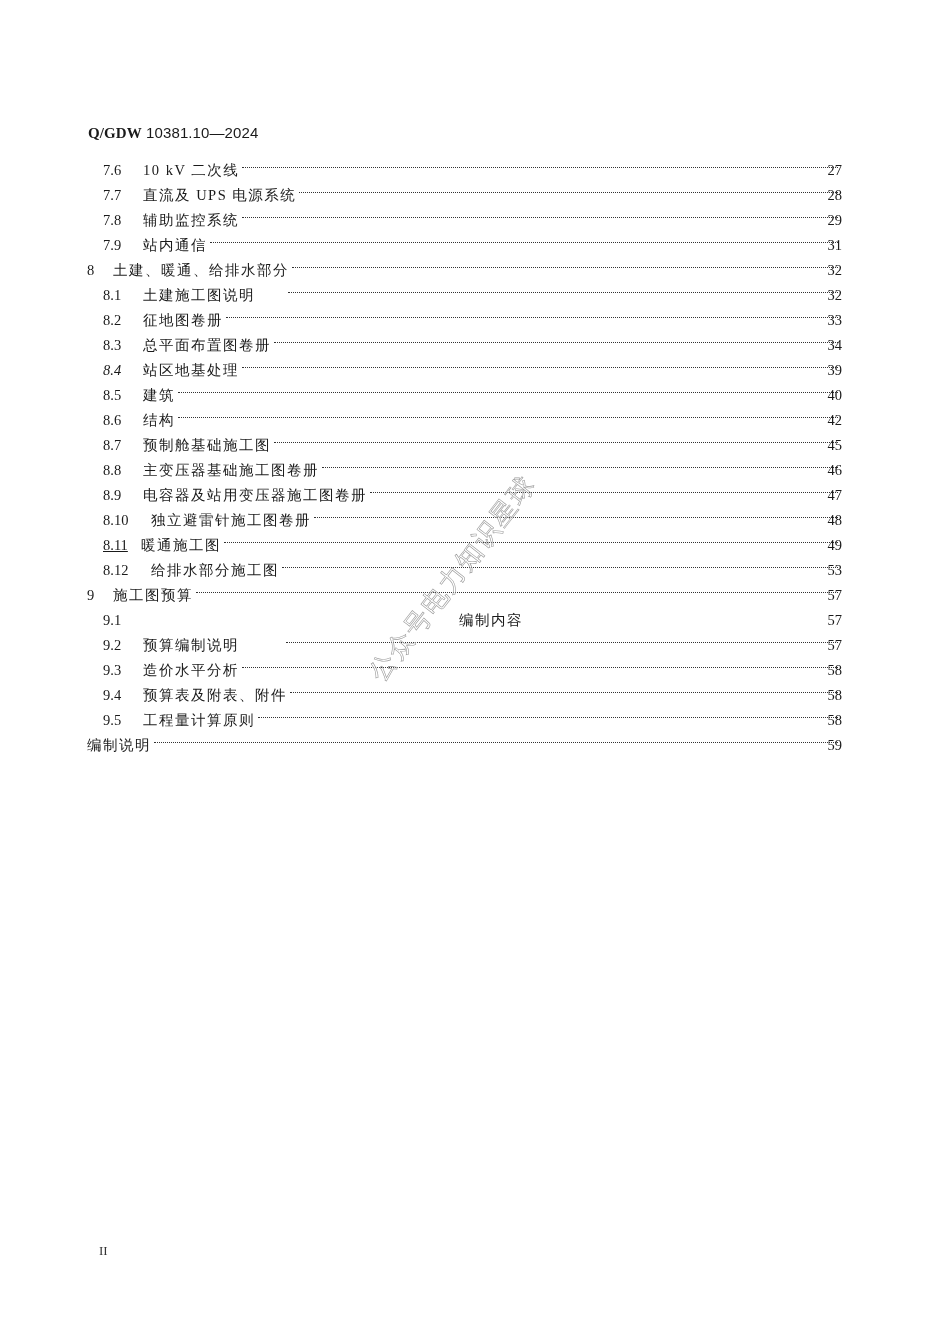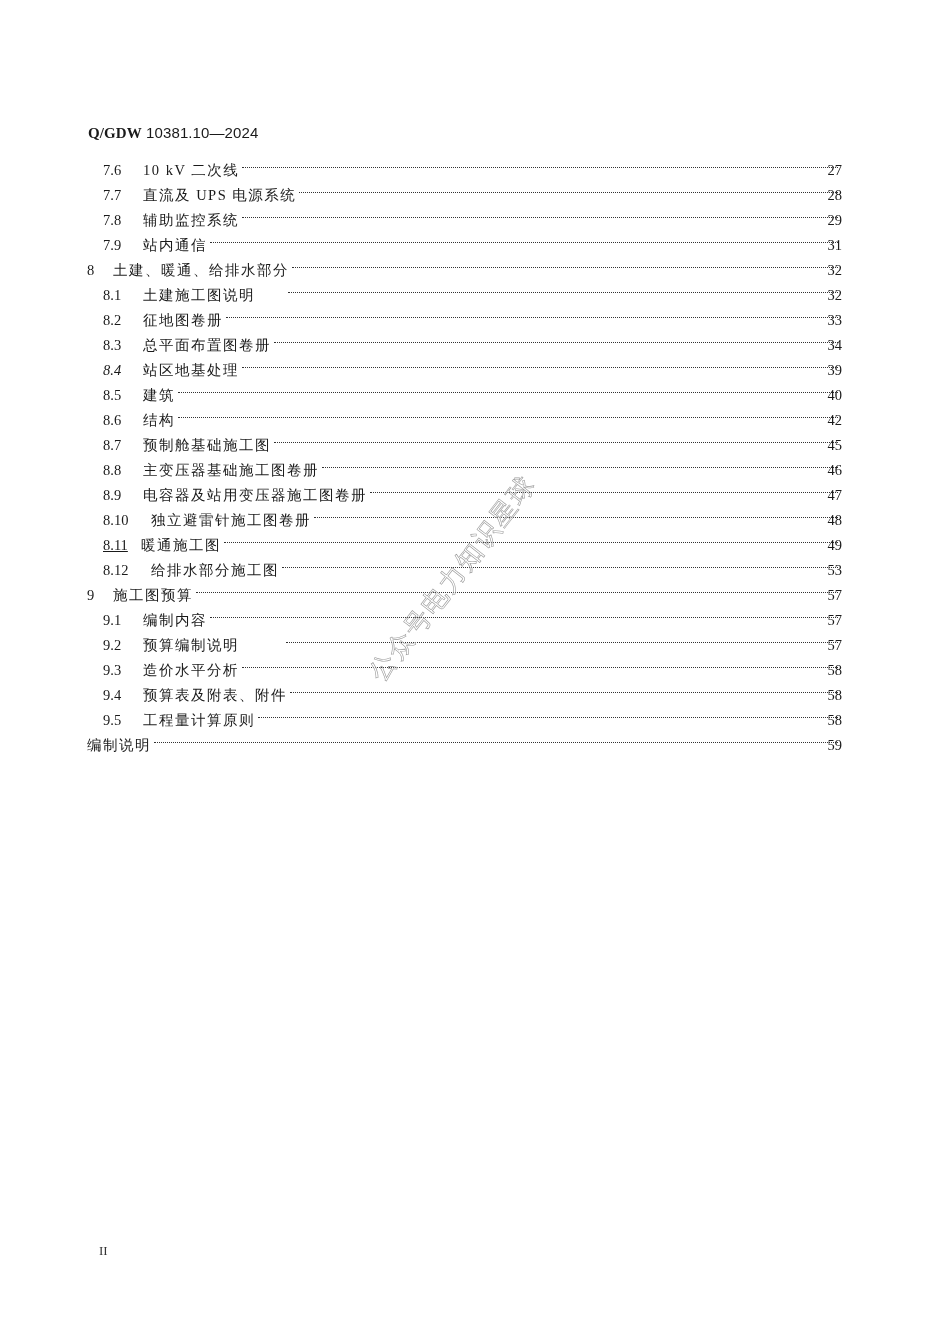--- a/index.html
+++ b/index.html
@@ -190,21 +190,21 @@
     <div class="row" style="top: 425px;">
       <span class="no" style="left: 87px;">9</span>
       <div class="title-wrap" style="left: 113px;">
         <span class="title">施工图预算</span>
         <span class="leader"></span>
       </div>
       <span class="page">57</span>
     </div>
     <div class="row" style="top: 450px;">
       <span class="no" style="left: 103px;">9.1</span>
-      <div class="title-wrap" style="left: 143px;">
+      <div class="title-wrap" style="left: 143px; flex-direction: column;">
         <span class="title">编制内容</span>
         <span class="leader"></span>
       </div>
       <span class="page">57</span>
     </div>
     <div class="row" style="top: 475px;">
       <span class="no" style="left: 103px;">9.2</span>
       <div class="title-wrap" style="left: 143px; gap: 44px;">
         <span class="title">预算编制说明</span>
         <span class="leader"></span>

